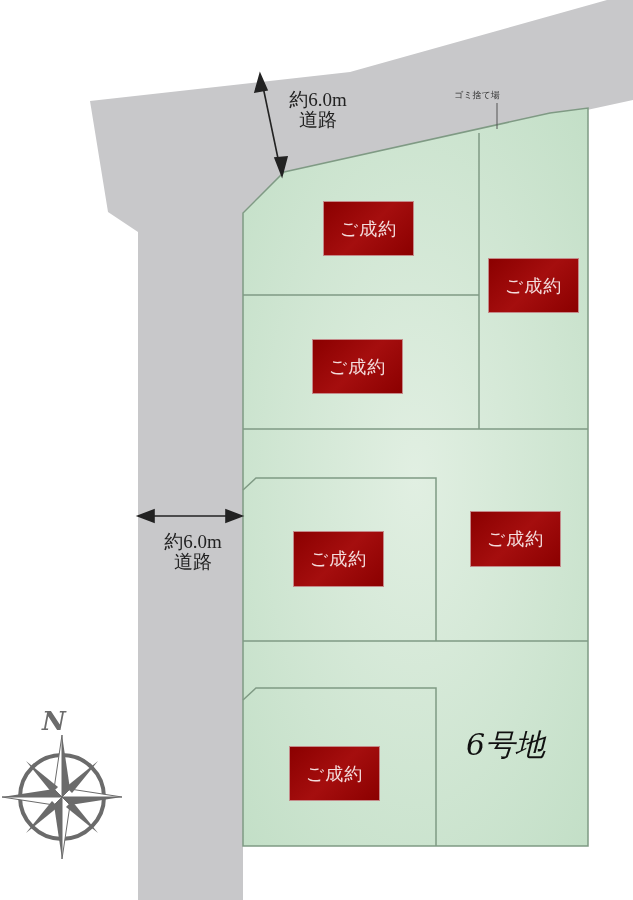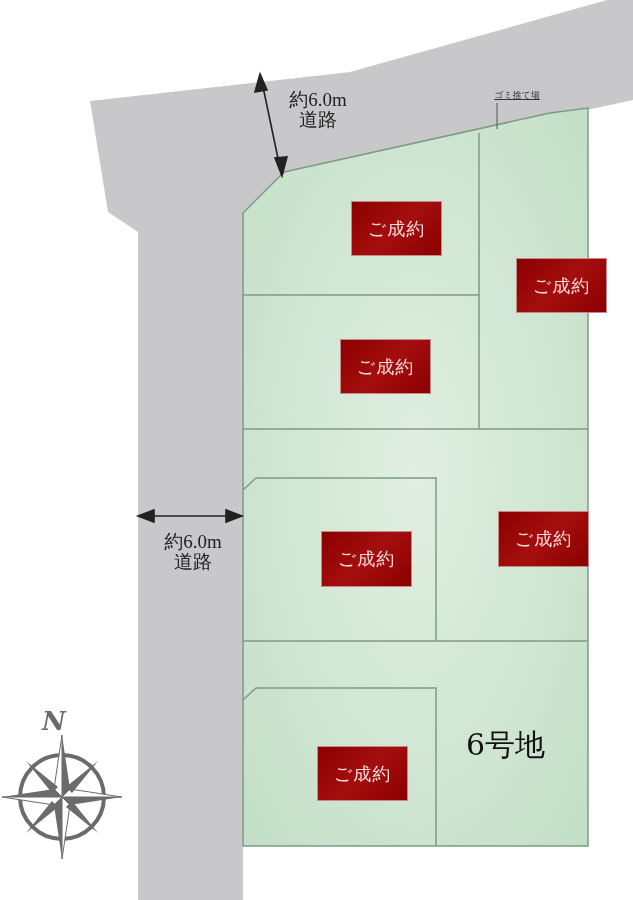--- a/index.html
+++ b/index.html
@@ -1,21 +1,21 @@
 <!DOCTYPE html>
 <html><head>
   <meta charset="utf-8">
   <style>
     html, body { margin: 0; padding: 0; background: #ffffff; }
     body { width: 633px; height: 900px; position: relative; overflow: hidden; font-family: "DejaVu Serif", "Liberation Serif", serif; }
     svg.map { position: absolute; left: 0; top: 0; }
     .label { position: absolute; color: #222; text-align: center; line-height: 1.05; font-family: "DejaVu Serif", "Liberation Serif", serif; }
     .road-label { font-size: 19px; font-family: Liberation Serif, serif; }
     .trash-label { font-size: 9px; color: #333; }
-    .sold { position: absolute; background: linear-gradient(135deg, #8b0000, #a50e0e 50%, #8b0000); color: #f3dcdc; font-size: 18px; display: flex; align-items: center; justify-content: center; border: 1px solid #c48a8a; box-sizing: border-box; letter-spacing: 1px; font-family: Liberation Sans, sans-serif; margin-left: 28px; }
+    .sold { position: absolute; background: linear-gradient(135deg, #8b0000, #a50e0e 50%, #8b0000); color: #f3dcdc; font-size: 18px; display: flex; align-items: center; justify-content: center; border: 1px solid #c48a8a; box-sizing: border-box; letter-spacing: 1px; font-family: Liberation Sans, sans-serif; }
     .lot-name { position: absolute; font-size: 30px; color: #111; }
     .north { position: absolute; font-size: 26px; font-style: italic; font-weight: bold; color: #6b6b6b; }
   </style>
 </head>
 <body>
 
 <svg class="map" width="633" height="900" viewBox="0 0 633 900">
   <defs>
     <radialGradient id="lotGrad" cx="50%" cy="50%" r="70%">
       <stop offset="0%" stop-color="#e1efe2"></stop>
@@ -72,24 +72,24 @@
 
 <div class="label road-label" style="left:278px; top:90px; width:80px;">
   <div>約6.0m</div>
   <div>道路</div>
 </div>
 <div class="label road-label" style="left:148px; top:532px; width:90px;">
   <div>約6.0m</div>
   <div>道路</div>
 </div>
 
-<div class="label trash-label" style="left:482px; top:91px; width:70px;text-decoration:underline;">ゴミ捨て場</div>
+<div class="label trash-label" style="left:442px; top:91px; width:70px;">ゴミ捨て場</div>
 
 <div class="sold" style="left:323px; top:201px; width:91px; height:55px;">ご成約</div>
 <div class="sold" style="left:488px; top:258px; width:91px; height:55px;">ご成約</div>
 <div class="sold" style="left:312px; top:339px; width:91px; height:55px;">ご成約</div>
 <div class="sold" style="left:293px; top:531px; width:91px; height:56px;">ご成約</div>
 <div class="sold" style="left:470px; top:511px; width:91px; height:56px;">ご成約</div>
 <div class="sold" style="left:289px; top:746px; width:91px; height:55px;">ご成約</div>
 
-<div class="lot-name" style="left:466px; top:725px;">6号地</div>
+<div class="lot-name" style="left:466px; top:725px;font-style:italic;">6号地</div>
 
 <div class="north" style="left:42px; top:706px;">N</div>
 
 </body></html>

